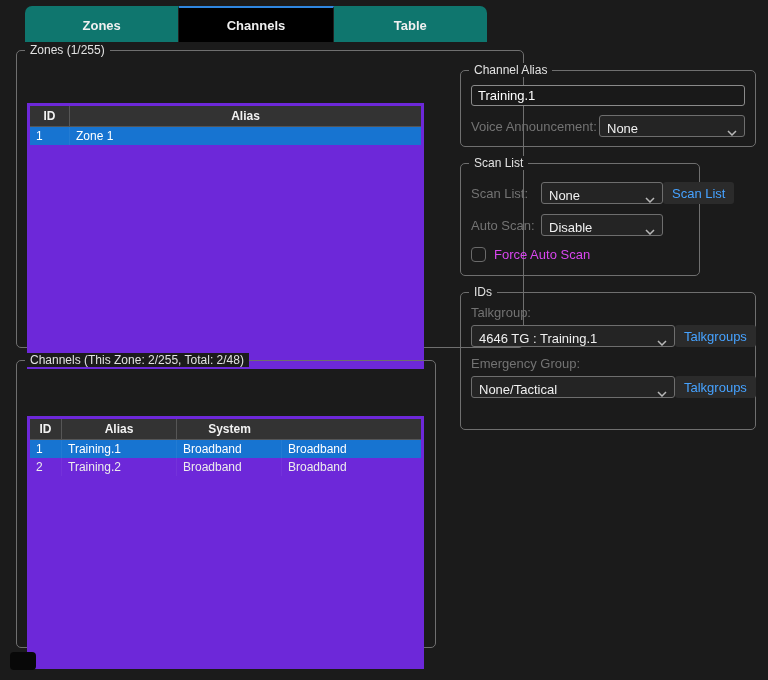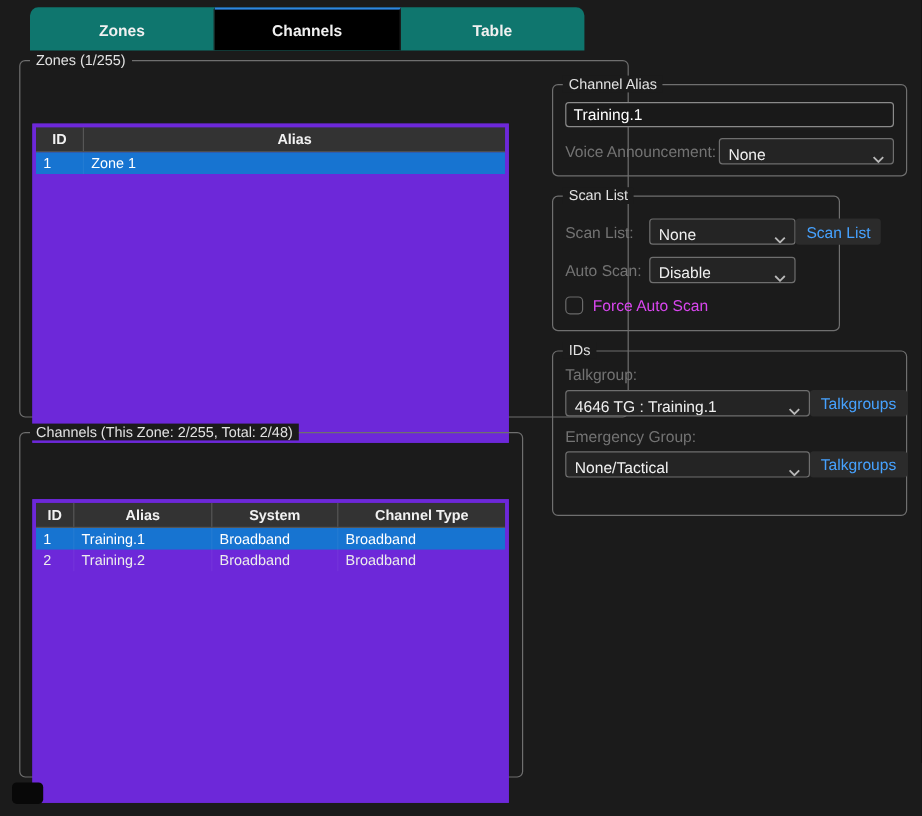--- a/index.html
+++ b/index.html
@@ -133,21 +133,20 @@
     </div>
   </div>
 
   <div class="groupbox channels-group">
     <span class="legend">Channels (This Zone: 2/255, Total: 2/48)</span>
     <div class="grid-table channels-table">
       <div class="t-head">
           <div class="cell">ID</div>
           <div class="cell">Alias</div>
           <div class="cell">System</div>
-          <div class="cell">Channel Type</div>
         </div>
       <div class="t-body">
           <div class="row selected">
             <div class="cell">1</div>
             <div class="cell">Training.1</div>
             <div class="cell">Broadband</div>
             <div class="cell">Broadband</div>
           </div>
           <div class="row">
             <div class="cell">2</div>

